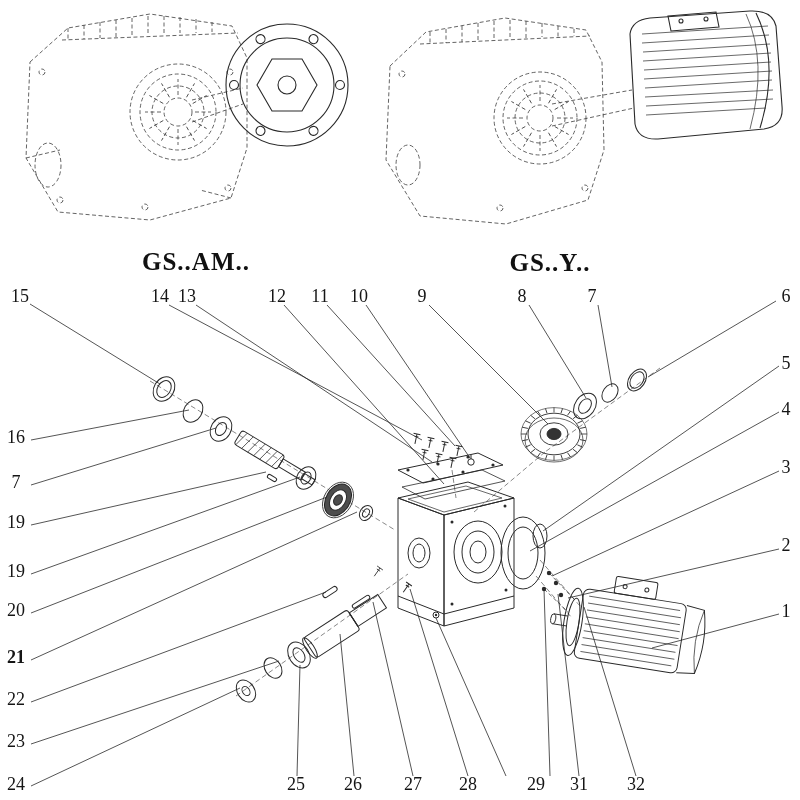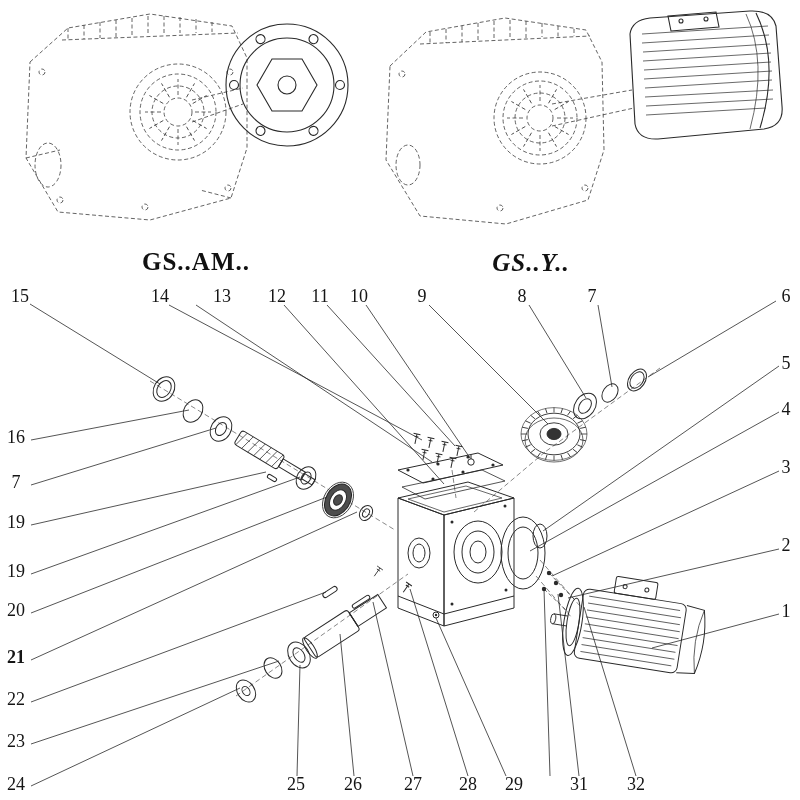--- a/index.html
+++ b/index.html
@@ -1,20 +1,20 @@
 <!DOCTYPE html>
 <html><head>
 <meta charset="utf-8">
 <style>
   html,body{margin:0;padding:0;width:800px;height:800px;background:#ffffff;overflow:hidden;}
   .page{position:relative;width:800px;height:596px;font-family:"Liberation Serif",serif;}
   #scene{position:absolute;left:0;top:0;}
   .variant-label{position:absolute;transform:translate(-50%,-50%);font-weight:bold;font-size:25px;letter-spacing:1px;color:#111;white-space:nowrap;}
   #label-am{left:196px;top:262px;}
-  #label-y{left:531px;top:263px;font-style:italic;}
+  #label-y{left:550px;top:263px;}
   .callout{position:absolute;transform:translate(-50%,-50%);font-size:18px;color:#151515;line-height:1;}
   #leader-lines line{stroke:#2a2a2a;stroke-width:0.8;}
 </style>
 </head>
 <body>
 
 <div class="page">
 
 <svg id="scene" width="800" height="800" viewBox="0 0 800 800">
   <defs>
@@ -358,35 +358,35 @@
       <div class="callout" style="left: 786px; top: 467px;">3</div>
       <div class="callout" style="left: 786px; top: 409px;">4</div>
       <div class="callout" style="left: 786px; top: 363px;">5</div>
       <div class="callout" style="left: 786px; top: 296px;">6</div>
       <div class="callout" style="left: 592px; top: 296px;">7</div>
       <div class="callout" style="left: 522px; top: 296px;">8</div>
       <div class="callout" style="left: 422px; top: 296px;">9</div>
       <div class="callout" style="left: 359px; top: 296px;">10</div>
       <div class="callout" style="left: 320px; top: 296px;">11</div>
       <div class="callout" style="left: 277px; top: 296px; text-align: right;">12</div>
-      <div class="callout" style="left: 187px; top: 296px; margin-left: 35px;">13</div>
+      <div class="callout" style="left: 187px; top: 296px;">13</div>
       <div class="callout" style="left: 160px; top: 296px;">14</div>
       <div class="callout" style="left: 20px; top: 296px;">15</div>
       <div class="callout" style="left: 16px; top: 437px;">16</div>
       <div class="callout" style="left: 16px; top: 482px;">7</div>
       <div class="callout" style="left: 16px; top: 522px;">19</div>
       <div class="callout" style="left: 16px; top: 571px;">19</div>
       <div class="callout" style="left: 16px; top: 610px;">20</div>
       <div class="callout" style="left: 16px; top: 657px; font-weight: bold;">21</div>
       <div class="callout" style="left: 16px; top: 699px;">22</div>
       <div class="callout" style="left: 16px; top: 741px;">23</div>
       <div class="callout" style="left: 16px; top: 784px;">24</div>
       <div class="callout" style="left: 296px; top: 784px;">25</div>
       <div class="callout" style="left: 353px; top: 784px;">26</div>
       <div class="callout" style="left: 413px; top: 784px;">27</div>
       <div class="callout" style="left: 468px; top: 784px;">28</div>
-      <div class="callout" style="left: 514px; top: 784px;">29</div>
+      <div class="callout" style="left: 536px; top: 784px;">29</div>
       <div class="callout" style="left: 550px; top: 808px;">30</div>
       <div class="callout" style="left: 579px; top: 784px;">31</div>
       <div class="callout" style="left: 636px; top: 784px;">32</div>
     </div>
 
 </div>
 
 </body></html>

